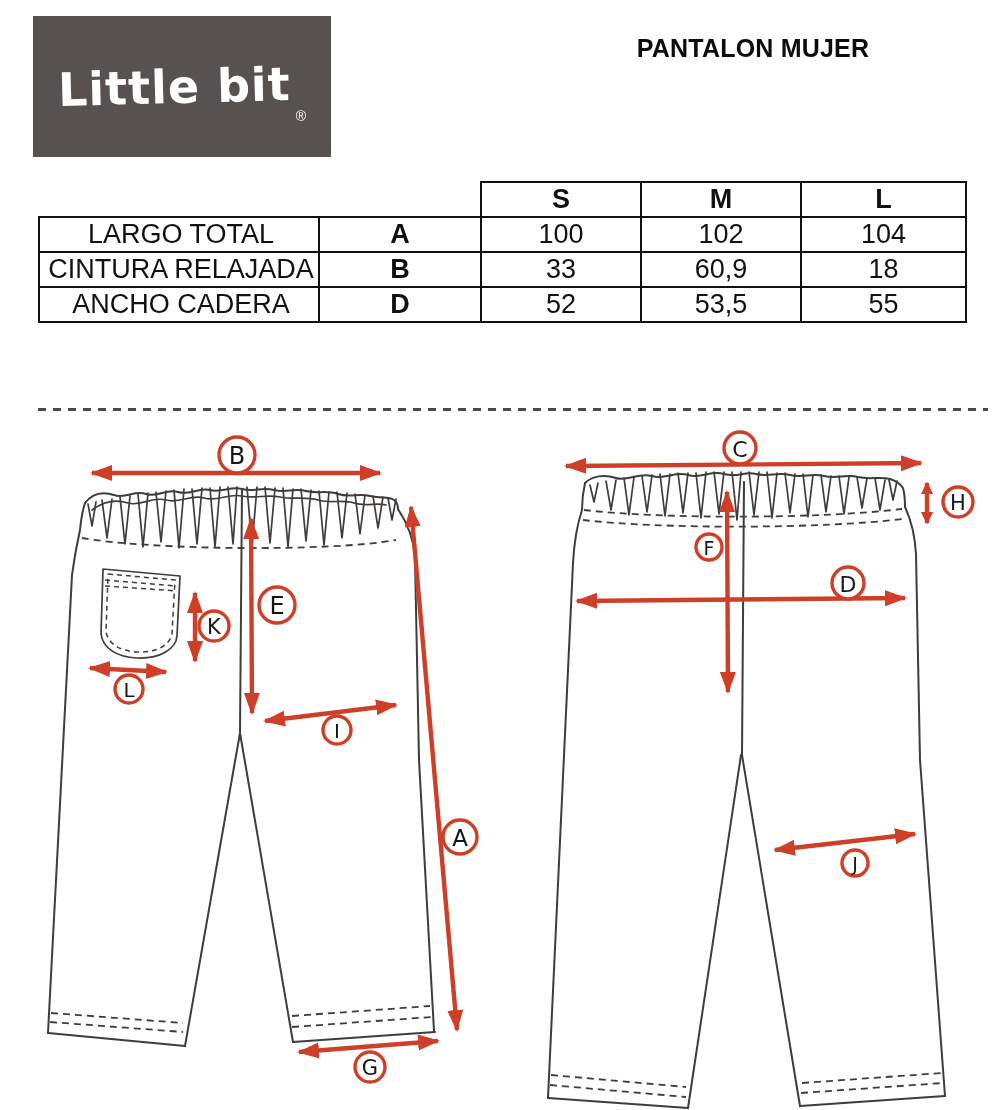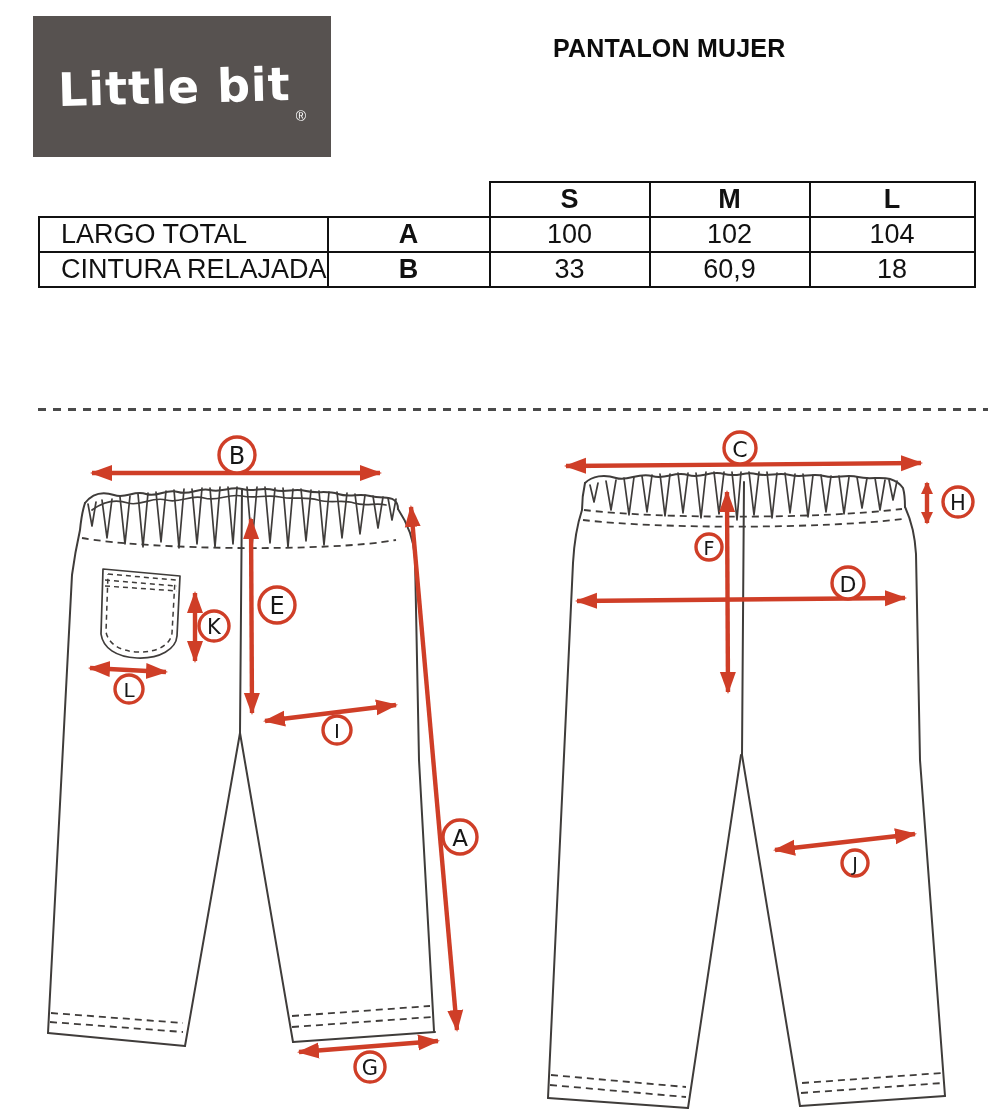--- a/index.html
+++ b/index.html
@@ -6,33 +6,33 @@
   body{width:1004px;height:1110px;position:relative;font-family:"Liberation Sans",sans-serif;color:#111;overflow:hidden}
 
   
   .logo{position:absolute;left:33px;top:16px;width:298px;height:141px;background:#575250;
         display:flex;align-items:center;justify-content:center}
   .logo .brand{color:#fff;font-family:"DejaVu Sans",sans-serif;font-weight:bold;font-size:46px;
                letter-spacing:1px;transform:rotate(-1.5deg)}
   .logo .reg{color:#fff;font-size:14px;margin:58px 0 0 5px}
 
   
-  .page-title{position:absolute;left:553px;top:34px;width:400px;
+  .page-title{position:absolute;left:553px;top:34px;width:400px;text-align:center;
               font-size:25px;font-weight:bold;letter-spacing:.2px;color:#0c0c0c}
 
   
   table.size-table{position:absolute;left:38px;top:181px;border-collapse:collapse;table-layout:fixed}
   .size-table col.c-label{width:280px}
   .size-table col.c-letter{width:162px}
   .size-table col.c-size{width:160px}
   .size-table col.c-size-l{width:165px}
   .size-table th,.size-table td{border:2px solid #111;height:33px;padding:0;
         font-size:27px;text-align:center;vertical-align:middle;white-space:nowrap;overflow:hidden}
   .size-table td.blank{border:none}
-  .size-table td.label-cell{text-align:left;padding-left:21px}
+  .size-table td.label-cell{text-align:center;padding-left:4px}
   .size-table td.letter-cell,.size-table th{font-weight:bold}
 
   
   .cut-line{position:absolute;left:38px;top:408px;width:950px;height:3px;
             background:repeating-linear-gradient(90deg,#4a4a4a 0 8px,transparent 8px 15px)}
 
   
   .front-svg{position:absolute;left:30px;top:430px}
   .back-svg{position:absolute;left:530px;top:430px}
   .outline{fill:none;stroke:#3f3c3a;stroke-width:2;stroke-linecap:round;stroke-linejoin:round}
@@ -76,20 +76,27 @@
     <td>102</td>
     <td>104</td>
   </tr>
   <tr>
     <td class="label-cell">CINTURA RELAJADA</td>
     <td class="letter-cell">B</td>
     <td>33</td>
     <td>60,9</td>
     <td>18</td>
   </tr>
+  <tr>
+    <td class="label-cell">ANCHO CADERA</td>
+    <td class="letter-cell">D</td>
+    <td>52</td>
+    <td>53,5</td>
+    <td>55</td>
+  </tr>
 </tbody>
   </table>
 
 <div class="cut-line"></div>
 
 <svg class="front-svg" width="490" height="670" viewBox="0 0 490 670" xmlns="http://www.w3.org/2000/svg">
   <defs>
     <marker id="ah-e" markerUnits="userSpaceOnUse" markerWidth="24" markerHeight="20" refX="20" refY="9" orient="auto">
       <polygon points="0,1 22,9 0,17" fill="#cf3e27"></polygon>
     </marker>

